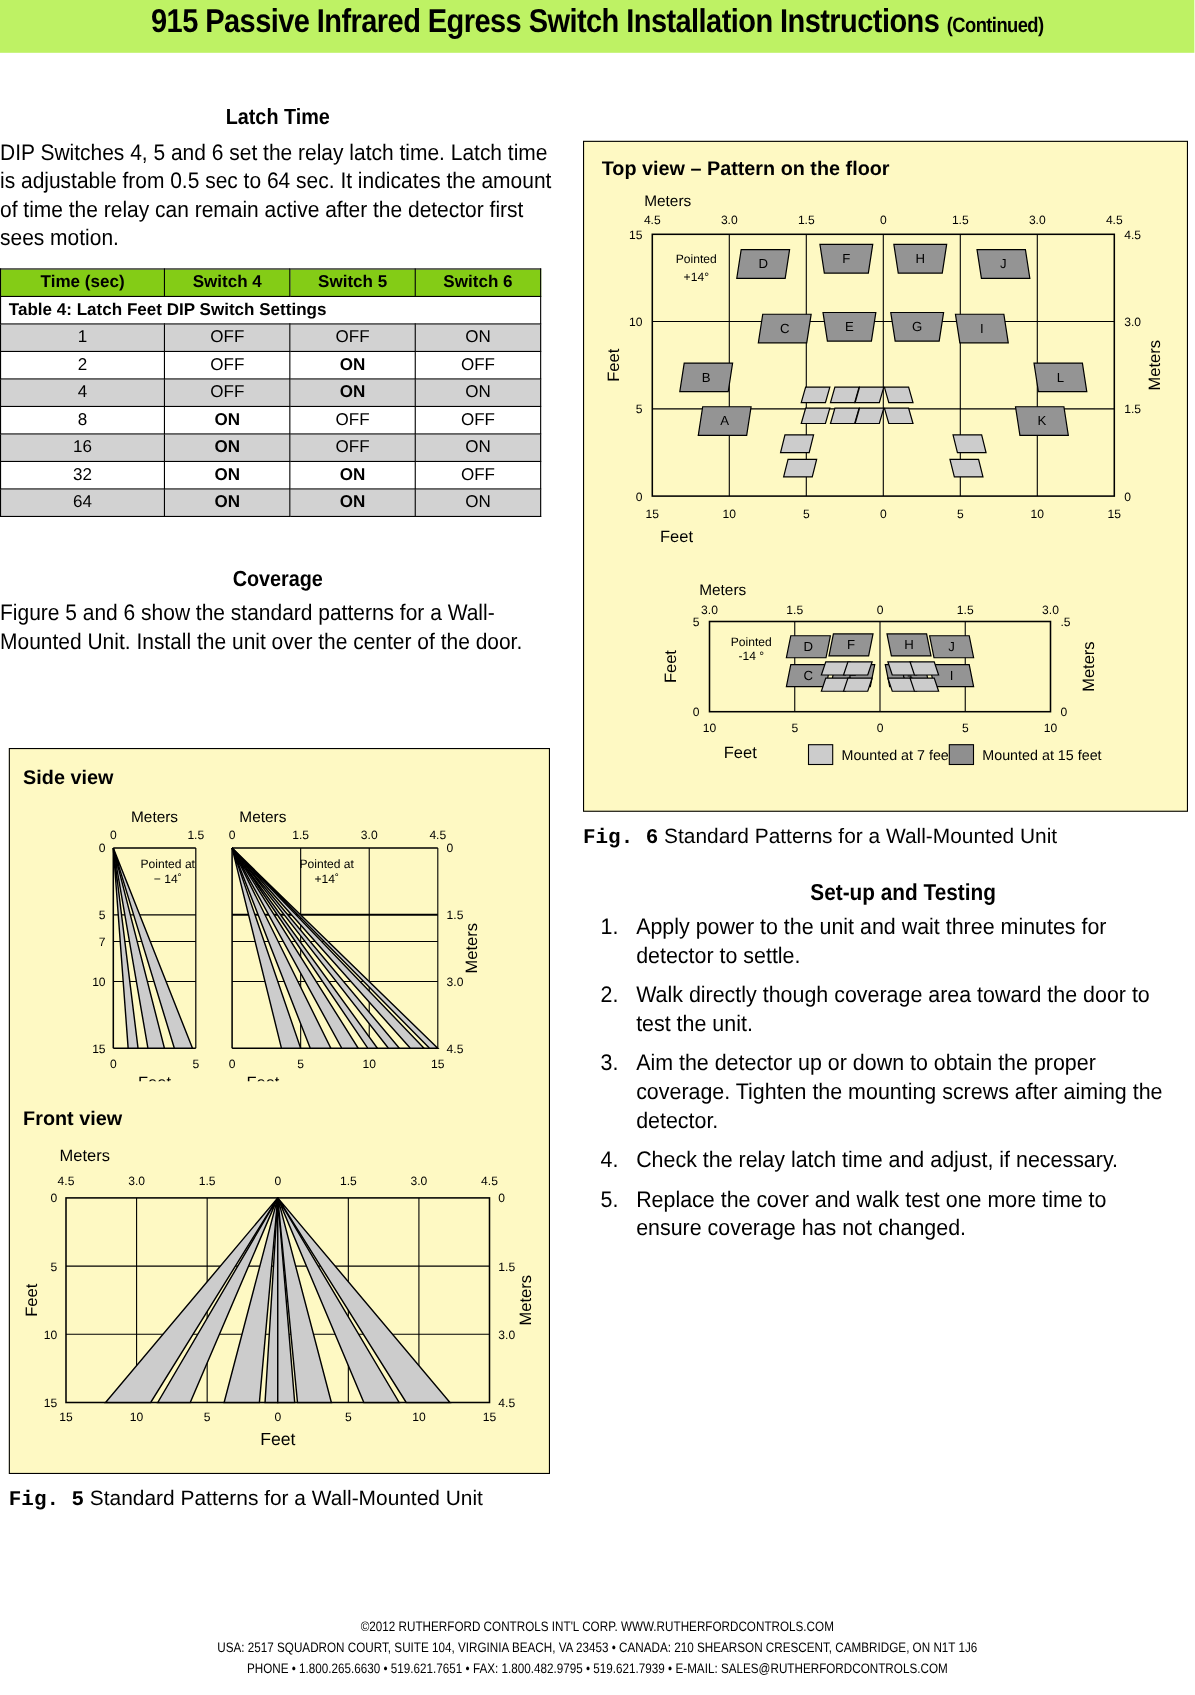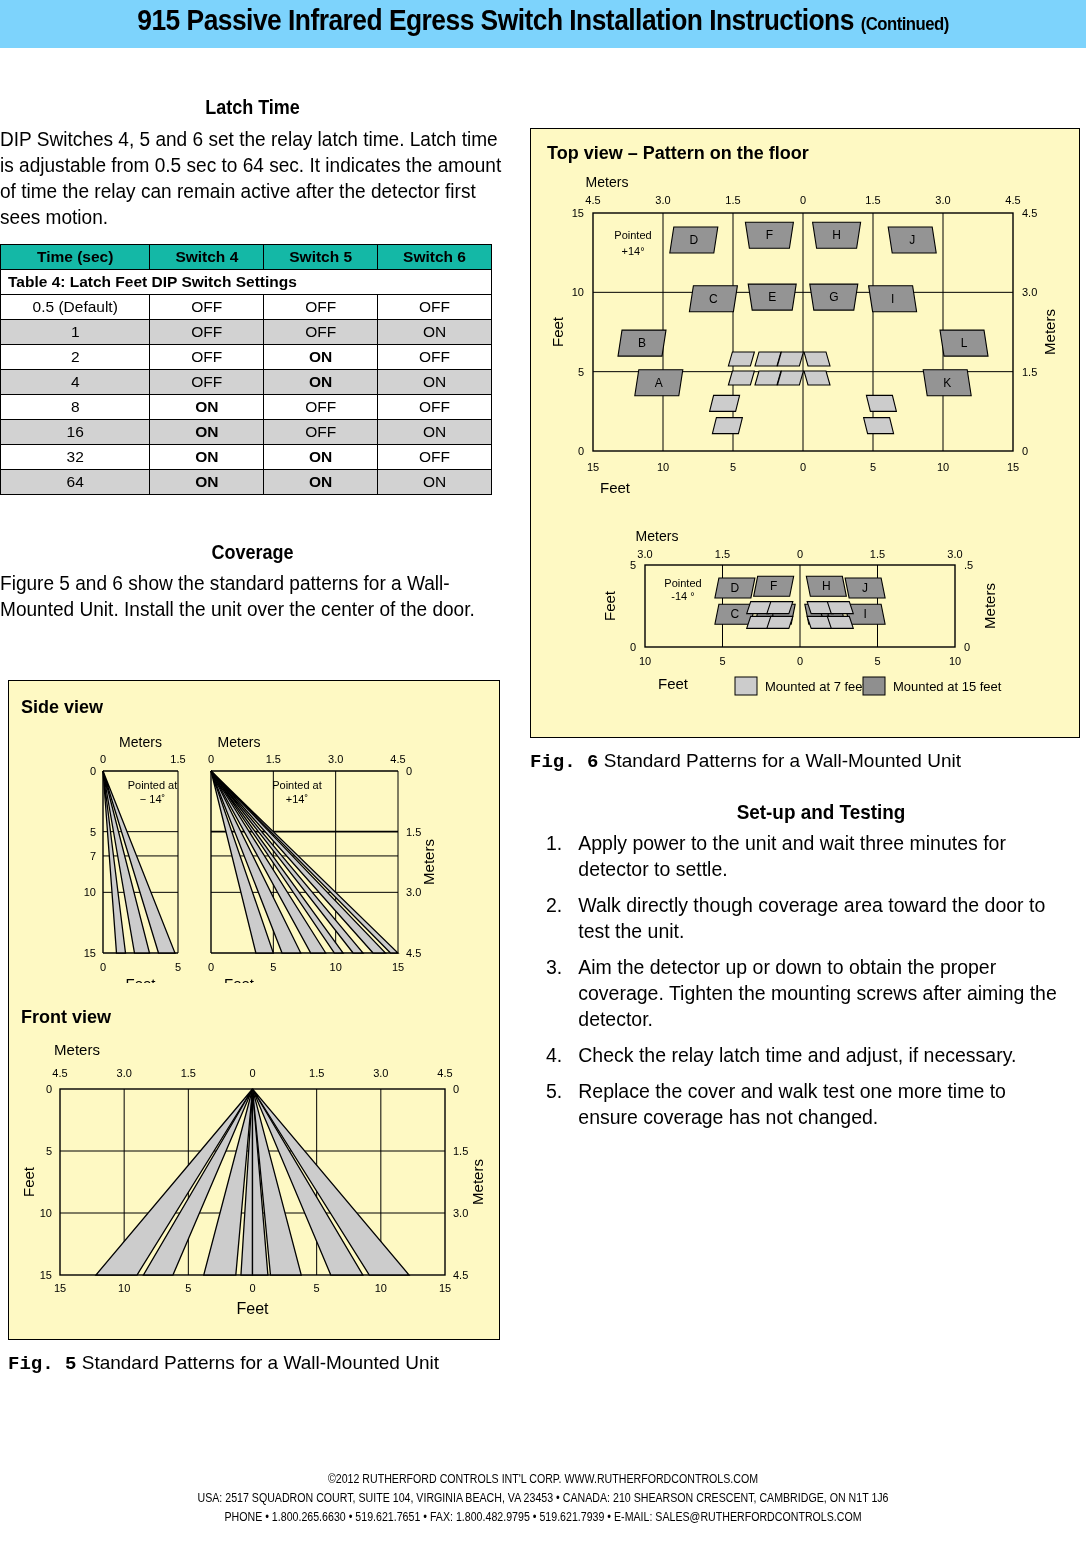--- a/index.html
+++ b/index.html
@@ -7,21 +7,21 @@
     width:1086px;height:1541px;
     background:#ffffff;
     font-family:"Liberation Sans", sans-serif;
     color:#000;
     position:relative;
     overflow:hidden;
   }
   
   .page-header{
     position:absolute;left:0;top:0;width:1086px;height:48px;
-    background:#7dd3fc;
+    background:#bef264;
   }
   .page-header .title{
     position:absolute;left:0;top:3px;width:1086px;
     text-align:center;
     font-weight:bold;
     font-size:30px;
     letter-spacing:-0.6px;
     transform:scaleX(0.88);
     transform-origin:center top;
     white-space:nowrap;
@@ -59,21 +59,21 @@
     height:19px;
   }
   table.latch .tblcap{
     text-align:left;
     font-weight:bold;
     font-size:15.5px;
     padding-left:7px;
     border-bottom:1px solid #000;
   }
   table.latch thead th{
-    background:#14b8a6;
+    background:#84cc16;
     font-weight:bold;
   }
   table.latch tr.alt td{background:#d2d2d2;}
   table.latch td.b{font-weight:bold;}
 
   
   .figbox{
     position:absolute;
     border:1.5px solid #000;
     background:#fef9c3;
@@ -135,26 +135,20 @@
     </tbody>
     <thead>
       <tr>
         <th style="width:150px">Time (sec)</th>
         <th style="width:114px">Switch 4</th>
         <th style="width:114px">Switch 5</th>
         <th style="width:114px">Switch 6</th>
       </tr>
     </thead>
     <tbody id="latch-body">
-        <tr>
-          <td>0.5 (Default)</td>
-          <td>OFF</td>
-          <td>OFF</td>
-          <td>OFF</td>
-        </tr>
         <tr class="alt">
           <td>1</td>
           <td>OFF</td>
           <td>OFF</td>
           <td>ON</td>
         </tr>
         <tr>
           <td>2</td>
           <td>OFF</td>
           <td class="b">ON</td>

